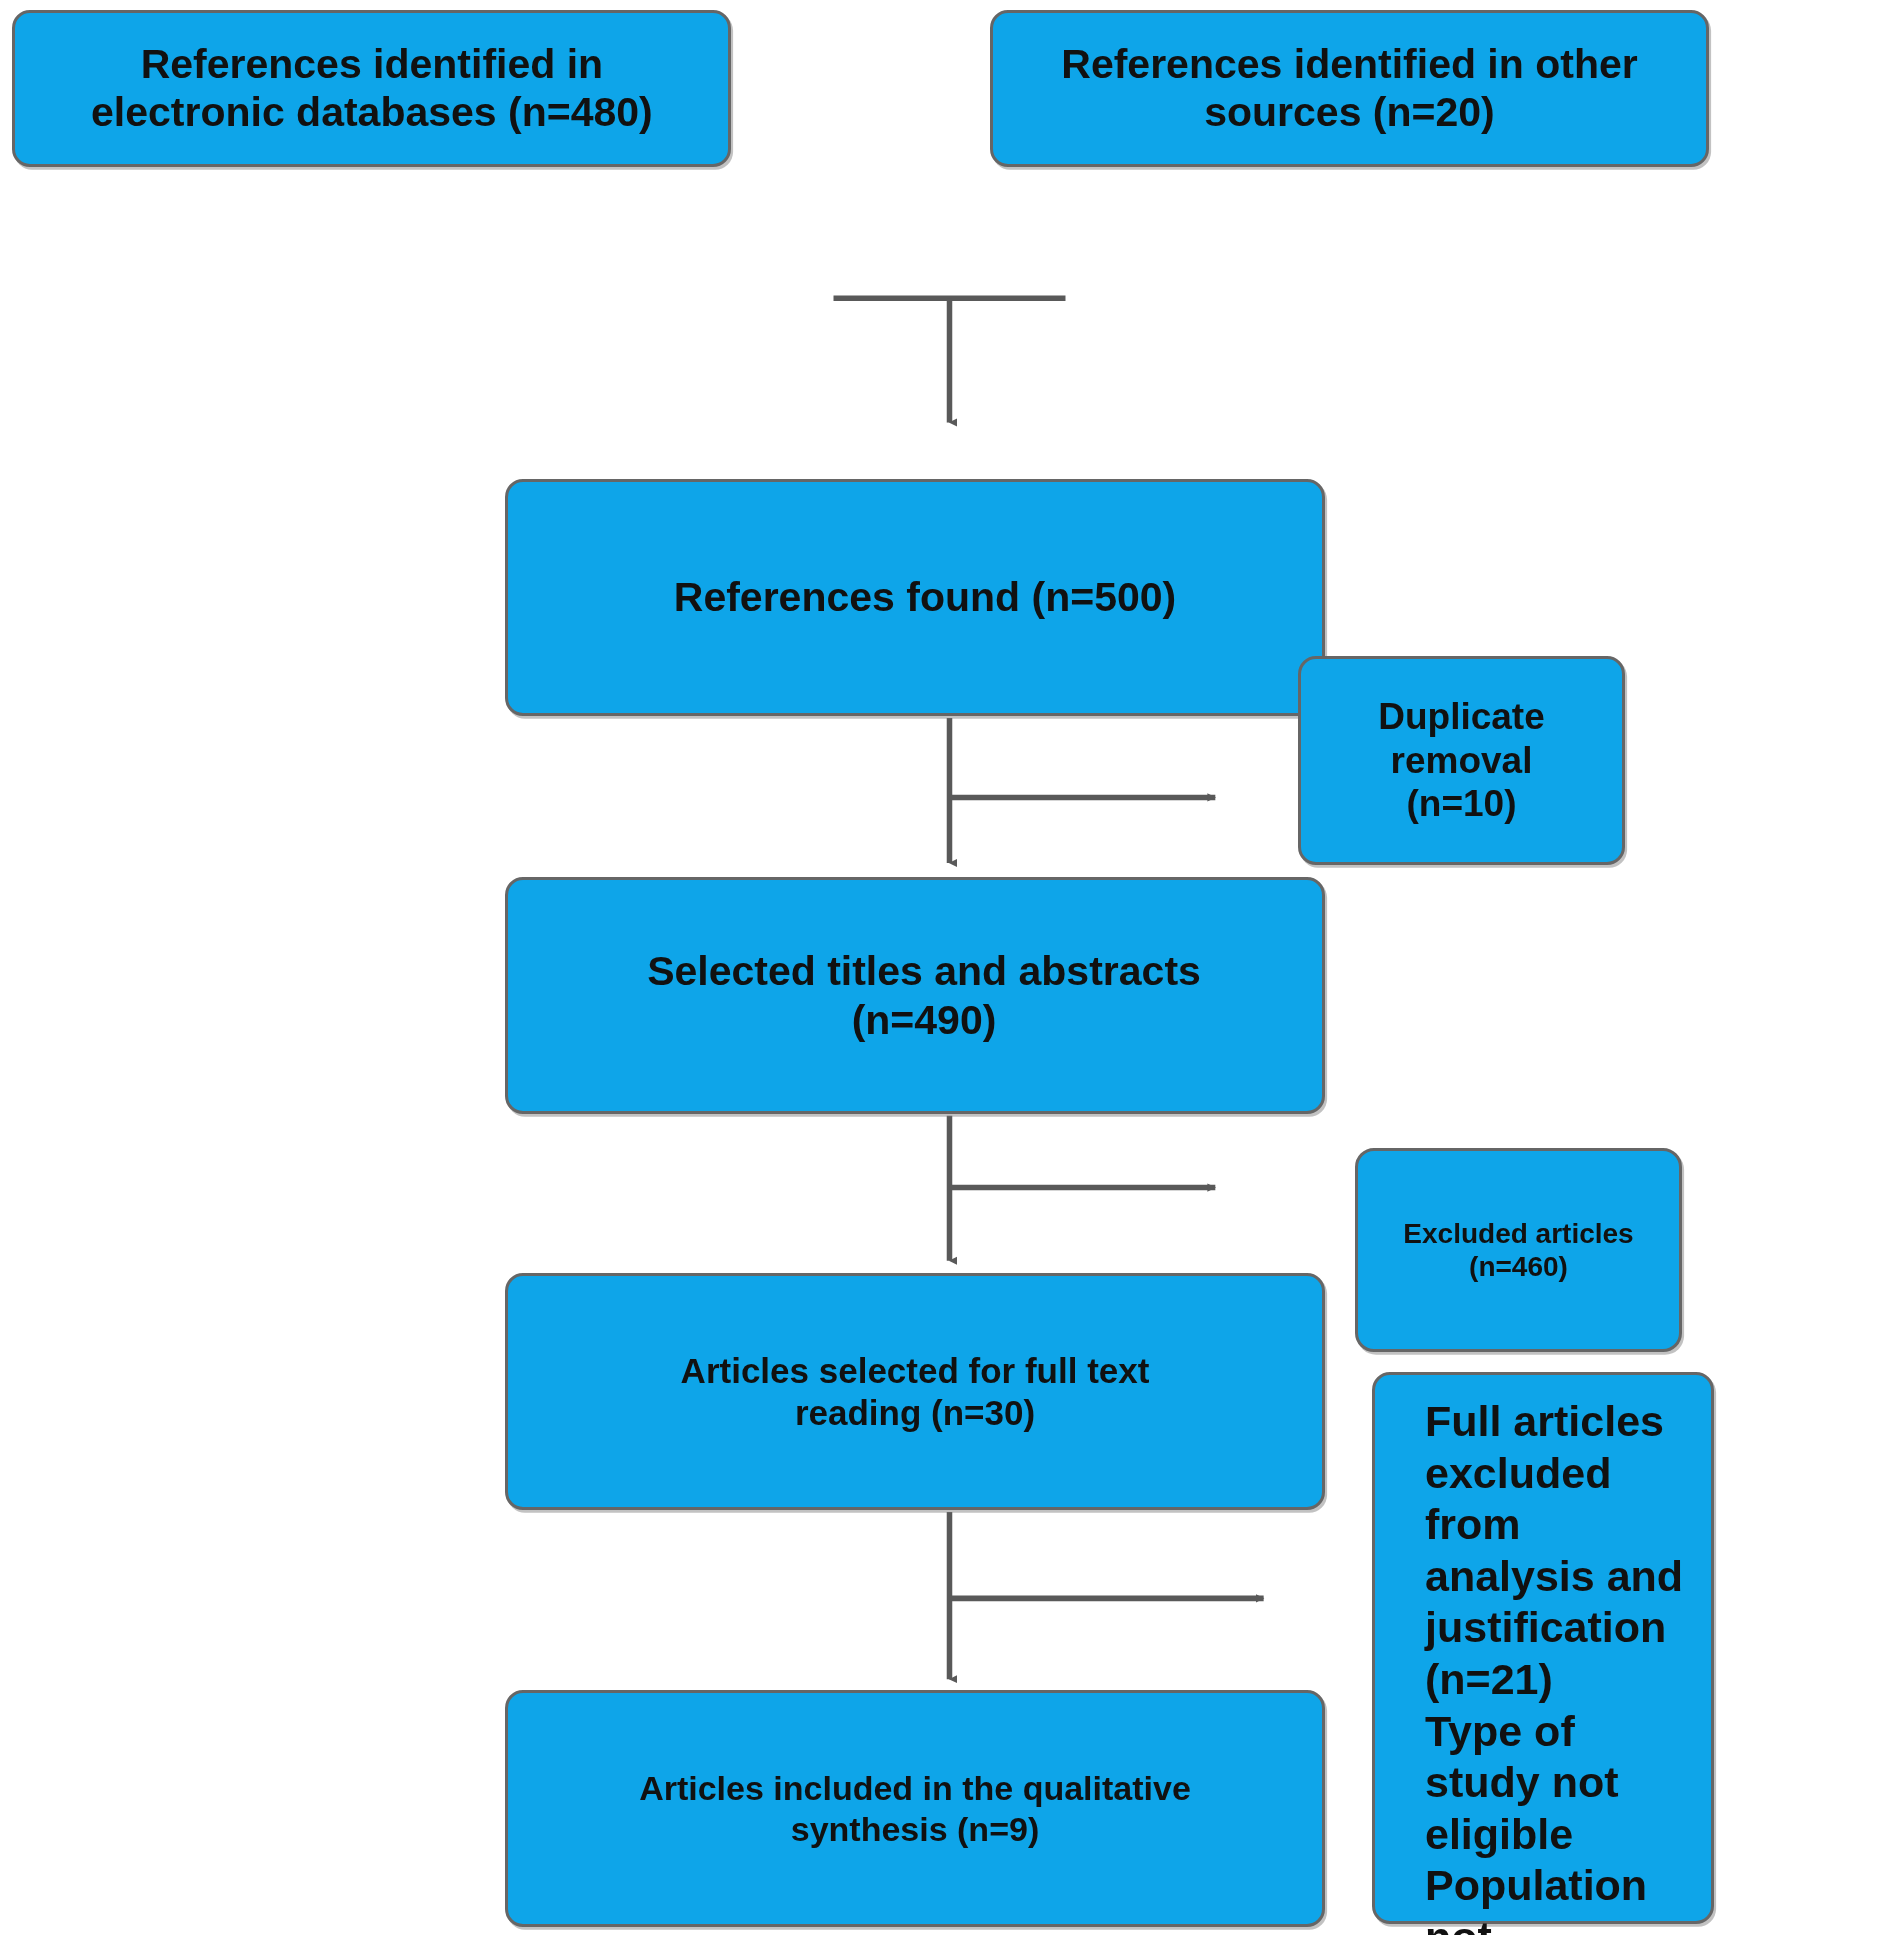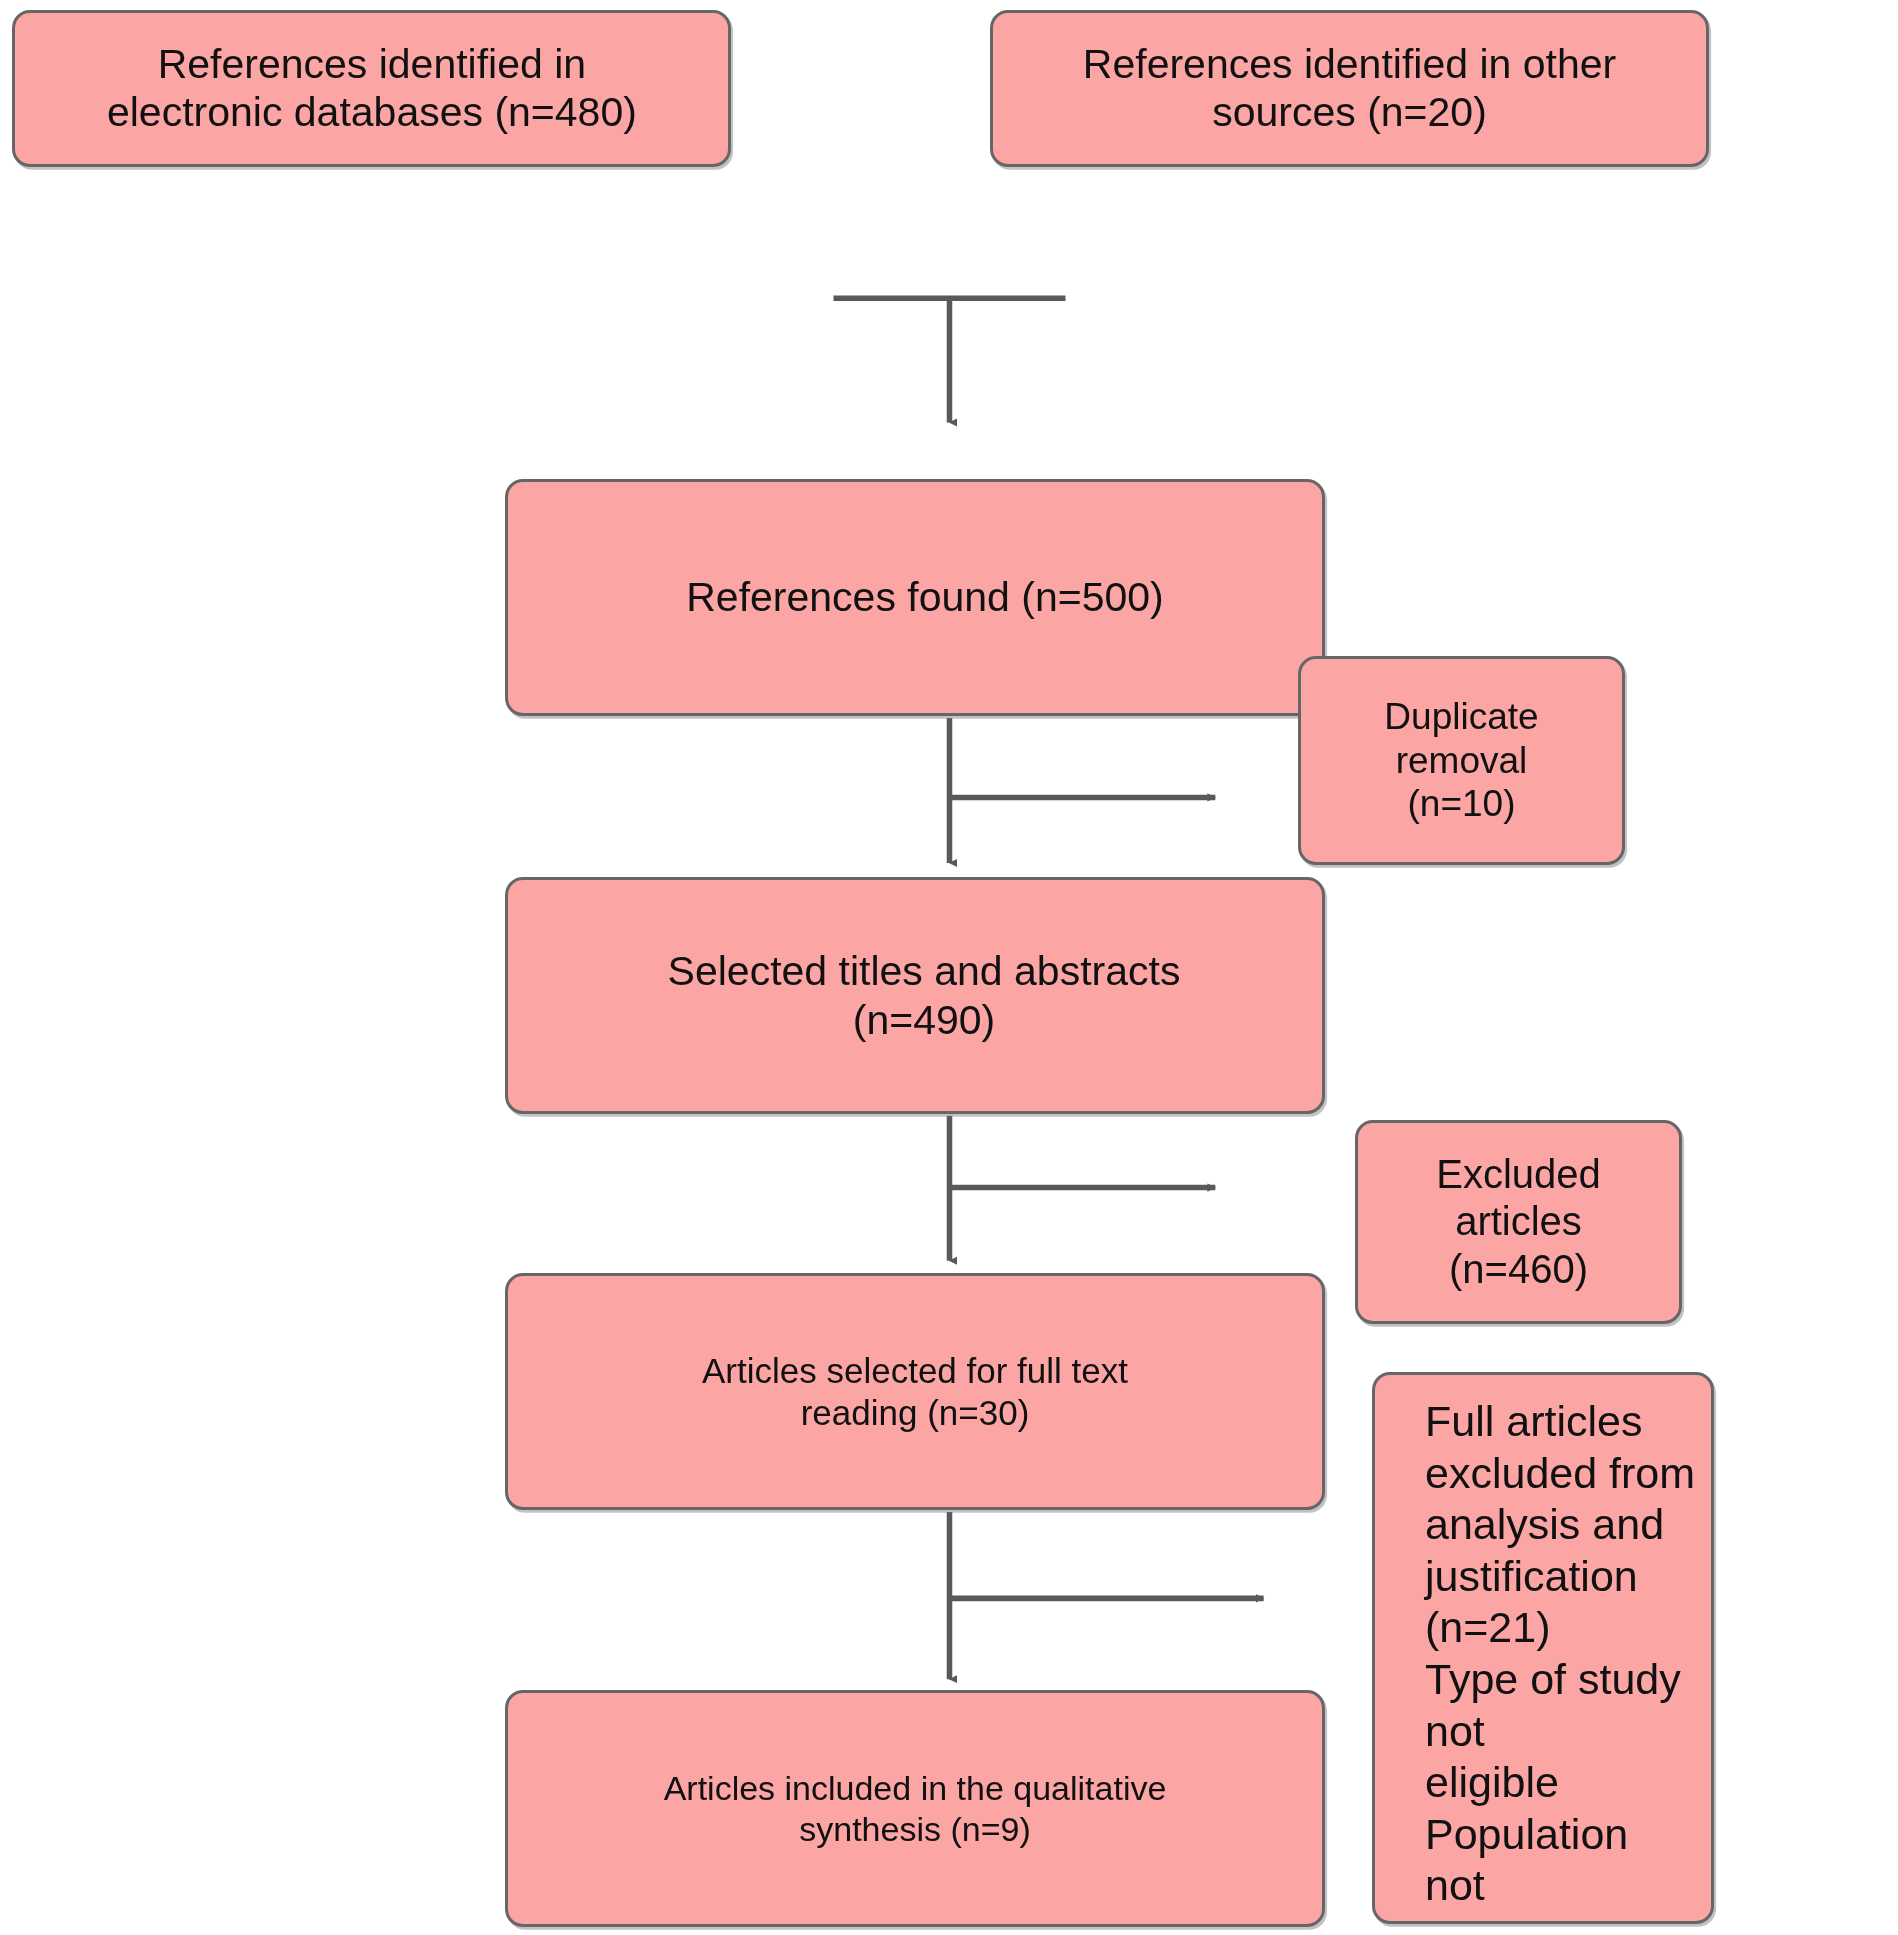--- a/index.html
+++ b/index.html
@@ -22,30 +22,31 @@
   svg.flow-canvas {
     position: absolute;
     top: 0;
     left: 0;
     width: 1899px;
     height: 1936px;
   }
   .node-box {
     position: absolute;
     box-sizing: border-box;
-    background: #fca5a5;
+    background: #0ea5e9;
     border: 3.5px solid #666666;
     border-radius: 18px;
     box-shadow: 2.1px 2.8px 0 rgba(120,120,120,0.45);
     display: flex;
     align-items: center;
     justify-content: center;
     color: #111111;
     line-height: 1.18;
     text-align: center;
+    font-weight: bold;
   }
   .node-box .node-text {
     display: block;
     width: 100%;
     padding: 0 18px;
     box-sizing: border-box;
     white-space: pre-line;
   }
   .node-box.left-align {
     align-items: flex-start;
@@ -59,21 +60,21 @@
   }
 
   
   #node-db              { left: 12.4px;   top: 9.7px;   width: 719px; height: 157px; font-size: 41px; }
   #node-other           { left: 990px; top: 9.7px;   width: 719px; height: 157px; font-size: 41px; }
   #node-found           { left: 505px;  top: 479px;  width: 820px; height: 237px; font-size: 41px; padding-left: 20px; }
   #node-titles          { left: 505px;  top: 877px; width: 820px; height: 237px; font-size: 41px; padding-left: 18px; }
   #node-fulltext        { left: 505px;  top: 1273px; width: 820px; height: 237px; font-size: 35px; align-items: center; }
   #node-included        { left: 505px;  top: 1690px; width: 820px; height: 237px; font-size: 34px; }
   #node-duplicate       { left: 1298px; top: 656px;  width: 327px;  height: 209px; font-size: 37px; }
-  #node-excluded        { left: 1355px; top: 1120px; width: 327px;  height: 204px; font-size: 40px; }
+  #node-excluded        { left: 1355px; top: 1148px; width: 327px;  height: 204px; font-size: 28px; border-radius: 19px; }
   #node-fullexcluded    { left: 1372px; top: 1372px; width: 342px;  height: 552px; font-size: 43px; padding-left: 32px; }
 </style>
 </head>
 <body>
 
 <div id="diagram-root">
 
   <svg class="flow-canvas" viewBox="0 0 2750 2804" xmlns="http://www.w3.org/2000/svg">
     <defs>
       <marker id="arrow-down" markerWidth="13" markerHeight="13" refX="6.5" refY="11.5" orient="auto" markerUnits="userSpaceOnUse">

